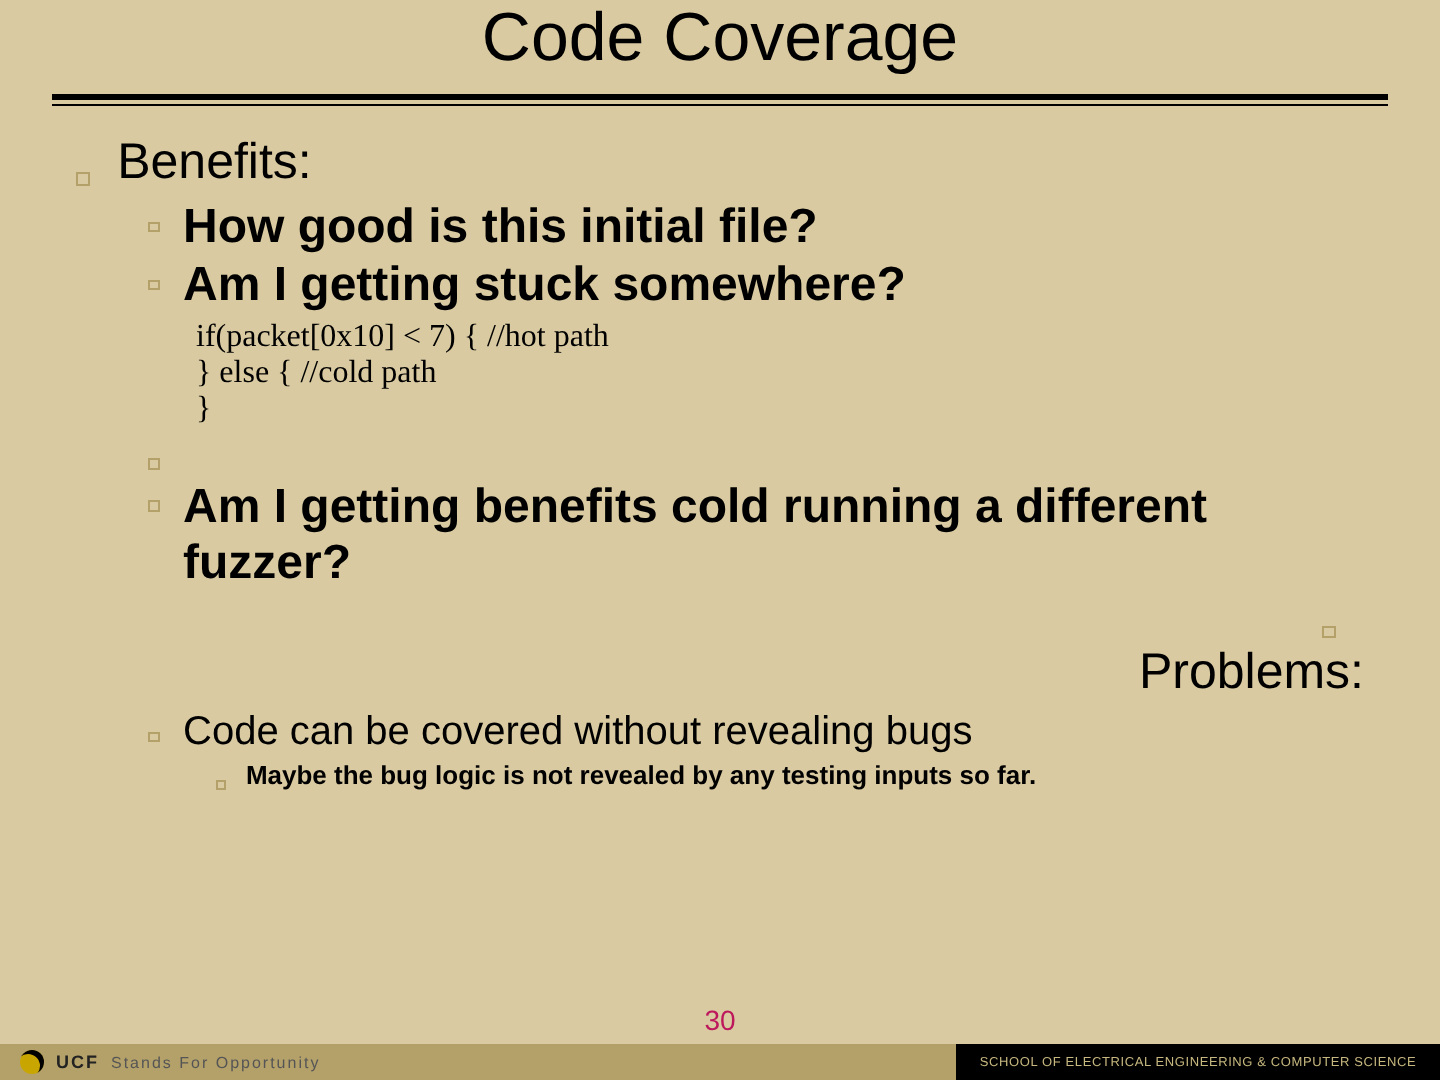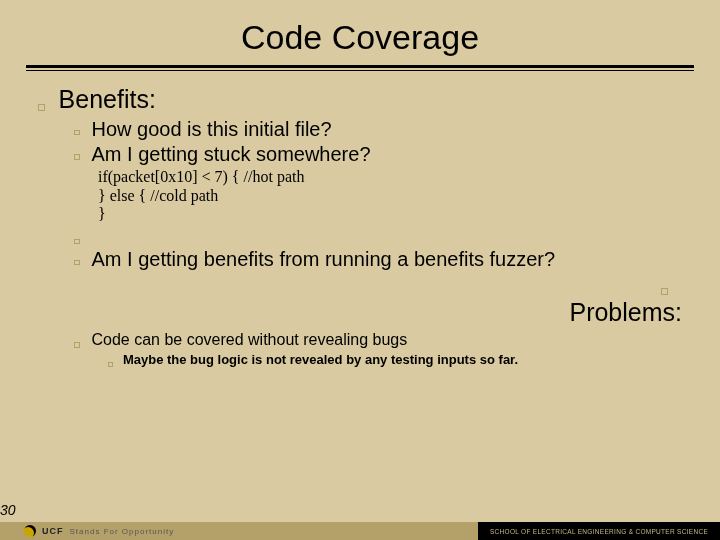--- a/index.html
+++ b/index.html
@@ -8,21 +8,20 @@
     height: 540px;
     background: #d9caa1;
     font-family: Arial, Helvetica, sans-serif;
     position: relative;
     overflow: hidden;
   }
   .title {
     text-align: center;
     font-size: 34px;
     color: #000;
-    padding-top: 18px;
     padding-bottom: 8px;
     font-weight: normal;
   }
   .rule-wrap {
     padding: 0 26px;
   }
   .rule {
     border-top: 3px solid #000;
     border-bottom: 1px solid #000;
     height: 6px;
@@ -53,24 +52,24 @@
     margin-bottom: 1px;
     line-height: 1.18;
   }
   .lvl2 .bullet {
     font-size: 10px;
     margin-top: 8px;
     margin-right: 12px;
     color: #b4a16a;
   }
   .lvl2 .txt {
-    font-size: 20px;
-    font-weight: normal;
-  }
-  .lvl2 .txt.normal { font-weight: normal; font-size: 16px; }
+    font-size: 24px;
+    font-weight: bold;
+  }
+  .lvl2 .txt.normal { font-weight: normal; font-size: 20px; }
   .lvl3 {
     display: flex;
     align-items: flex-start;
     margin-left: 70px;
     margin-bottom: 1px;
     line-height: 1.18;
   }
   .lvl3 .bullet {
     font-size: 9px;
     margin-top: 7px;
@@ -87,38 +86,38 @@
     font-size: 16px;
     line-height: 1.15;
     margin-top: 2px;
     margin-bottom: 4px;
   }
   .pagenum {
     position: absolute;
     bottom: 22px;
     left: 0;
     right: 0;
+    text-align: center;
     font-size: 14px;
-    color: #000000;
-    font-style: italic;
+    color: #be185d;
   }
   .footer {
     position: absolute;
     bottom: 0;
     left: 0;
     right: 0;
     height: 18px;
     display: flex;
   }
   .footer-left {
     flex: 1;
     background: #b4a16a;
     display: flex;
     align-items: center;
-    padding-left: 24px;
+    padding-left: 10px;
   }
   .ucf-logo {
     display: flex;
     align-items: center;
     gap: 6px;
   }
   .ucf-logo .mark {
     width: 12px; height: 12px; background: #c9a500; border-radius: 50%;
     box-shadow: inset -2px 2px 0 #000;
   }
@@ -164,21 +163,21 @@
     <div>if(packet[0x10] &lt; 7) { //hot path</div>
     <div>} else { //cold path</div>
     <div>}</div>
   </div>
 
   <div class="lvl2">
     <span class="bullet"><span class="sq"></span></span>
   </div>
   <div class="lvl2">
     <span class="bullet"><span class="sq"></span></span>
-    <span class="txt">Am I getting benefits from running a benefits fuzzer?</span>
+    <span class="txt">Am I getting benefits cold running a different fuzzer?</span>
   </div>
 
   <div class="lvl1" style="margin-top:4px;flex-direction:column;">
     <span class="bullet"><span class="sq"></span></span>
     <span class="txt">Problems:</span>
   </div>
 
   <div class="lvl2">
     <span class="bullet"><span class="sq"></span></span>
     <span class="txt normal">Code can be covered without revealing bugs</span>

